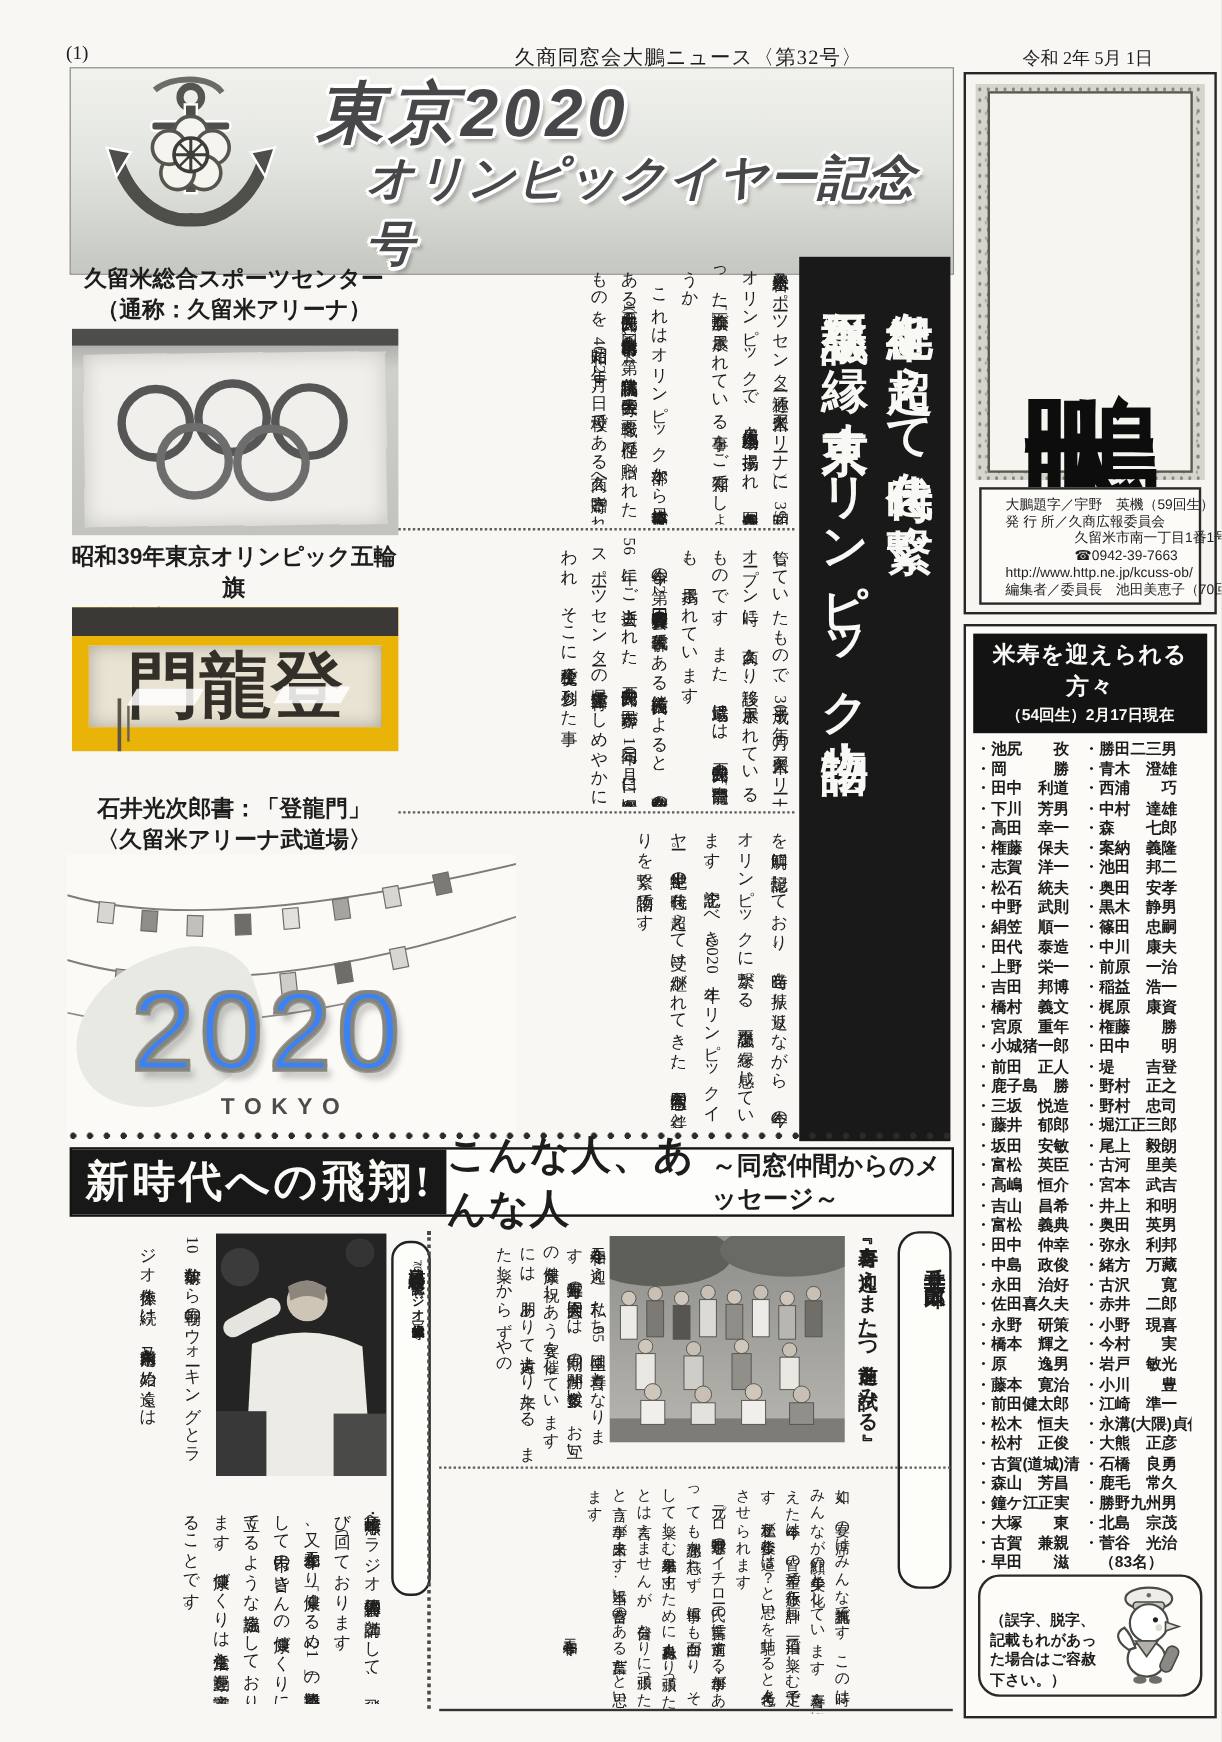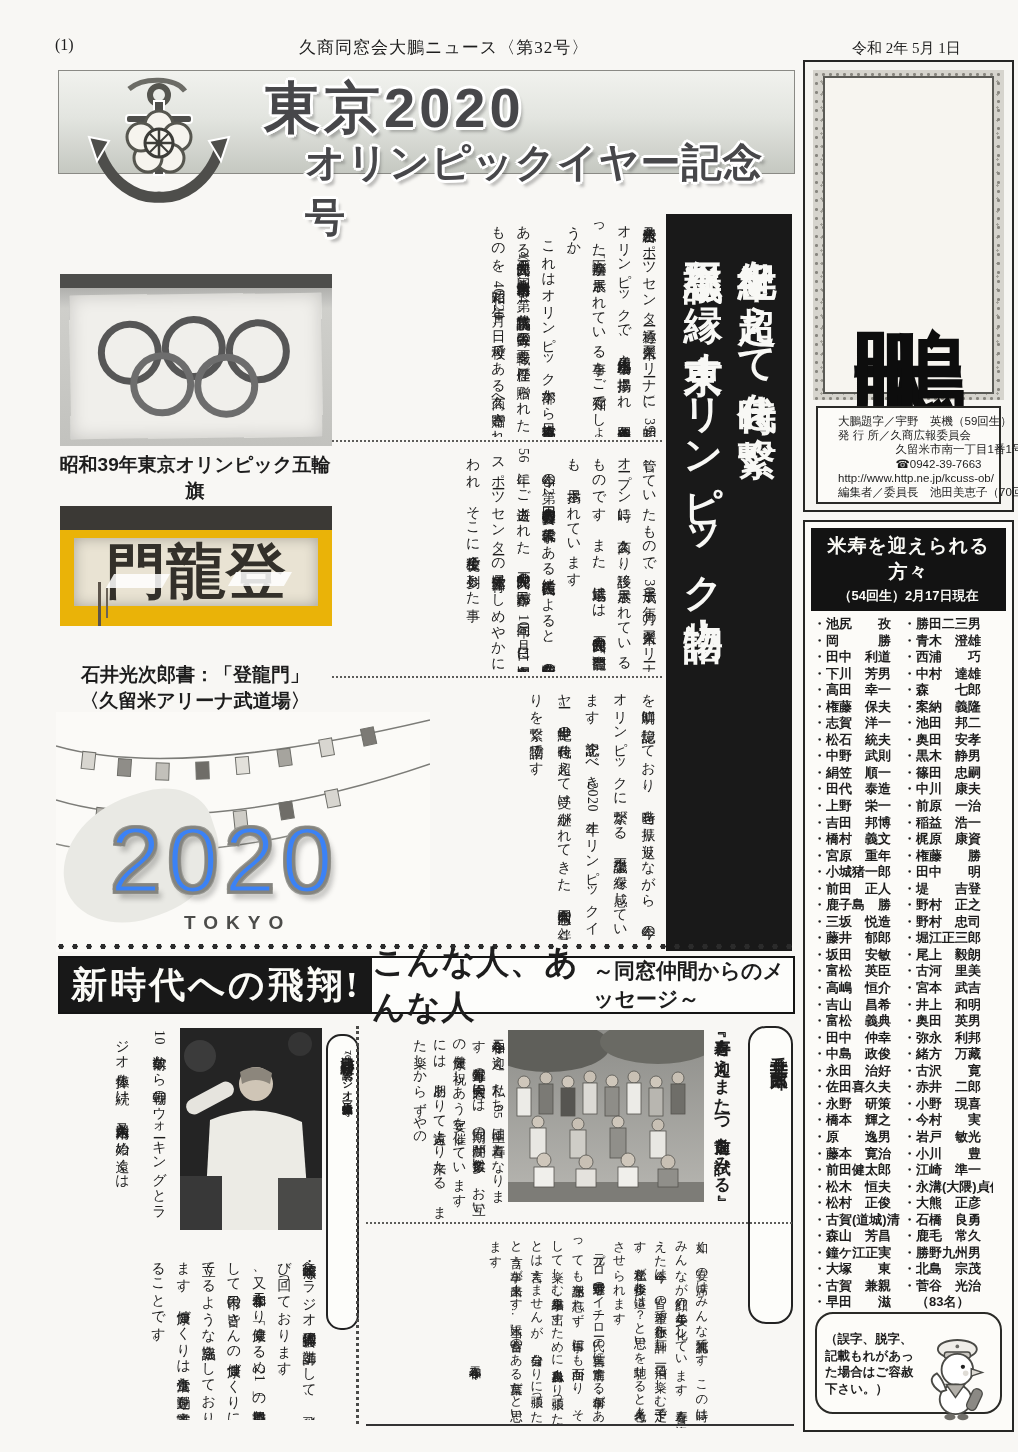--- a/index.html
+++ b/index.html
@@ -1,26 +1,26 @@
 <!DOCTYPE html>
 <html lang="ja"><head>
 <meta charset="utf-8">
 <style>
   html,body{margin:0;padding:0;background:#dcdcd8;}
   #page{position:relative;width:1018px;height:1452px;margin:0 auto;background:#f8f7f4;
         overflow:hidden;color:#1d1d1d;font-family:"Liberation Serif","DejaVu Serif",serif;}
 
   
   #hdr-num{position:absolute;left:55px;top:36px;font-size:16px;}
-  #hdr-title{position:absolute;left:299px;top:36px;width:420px;text-align:left;font-size:17px;letter-spacing:1px;}
+  #hdr-title{position:absolute;left:299px;top:36px;width:420px;text-align:right;font-size:17px;letter-spacing:1px;}
   #hdr-date{position:absolute;left:852px;top:39px;font-size:15px;}
 
   
-  #banner{position:absolute;left:58px;top:70px;width:737px;height:104px;border:1px solid #8a8a85;
-          background:linear-gradient(180deg,#f1f2ee 0%,#e3e5e0 45%,#c5c8c1 100%);box-sizing:border-box;}
+  #banner{position:absolute;left:58px;top:56px;width:737px;height:173px;border:1px solid #8a8a85;
+          background:linear-gradient(180deg,#f1f2ee 0%,#e3e5e0 45%,#c5c8c1 100%);box-sizing:border-box;font-style:italic;}
   #banner-logo{position:absolute;left:12px;top:6px;}
   .banner-txt{position:absolute;font-family:"Liberation Sans","DejaVu Sans",sans-serif;font-weight:900;color:#47474a;
       text-shadow:-3px 0 0 #fff,3px 0 0 #fff,0 -3px 0 #fff,0 3px 0 #fff,
                   -2px -2px 0 #fff,2px -2px 0 #fff,-2px 2px 0 #fff,2px 2px 0 #fff,
                   4px 5px 3px rgba(70,70,70,.35);}
   #banner-t1{left:205px;top:0px;font-size:56px;letter-spacing:4px;}
   #banner-t2{left:246px;top:64px;font-size:40px;letter-spacing:1px;}
 
   
   .cap{position:absolute;left:56px;width:278px;text-align:center;
@@ -136,21 +136,21 @@
   #sb-list{position:absolute;left:803px;top:520px;width:211px;height:912px;border:2px solid #262624;
            background:#fcfbf8;box-sizing:border-box;}
   #lst-head{margin:6px 6px 3px 6px;background:#131313;color:#fafaf6;text-align:center;padding:5px 0 6px;}
   #lst-title{font-family:"Liberation Sans",sans-serif;font-weight:800;font-size:19px;letter-spacing:1px;}
   #lst-sub{font-family:"Liberation Sans",sans-serif;font-weight:600;font-size:13px;margin-top:2px;}
   #lst-rows{padding:2px 19px 0 8px;}
   .lst-row{display:flex;}
   .lst-cell{width:50%;white-space:nowrap;overflow:hidden;
             font-family:"Liberation Sans","DejaVu Sans",sans-serif;font-weight:700;font-size:13px;line-height:16.55px;}
   #notebox{position:absolute;left:10px;right:10px;bottom:16px;height:102px;border:2px solid #2a2a27;
-           border-radius:18px;background:#fdfcf9;display:flex;align-items:flex-start;padding:17px 8px;box-sizing:border-box;}
+           border-radius:18px;background:#fdfcf9;display:flex;align-items:flex-end;padding:4px 8px;box-sizing:border-box;}
   #note-text{width:106px;font-family:"Liberation Sans",sans-serif;font-weight:600;font-size:12.5px;line-height:16.5px;}
 </style>
 </head>
 <body>
 
 <div id="page">
 
   <div id="hdr-num">(1)</div>
   <div id="hdr-title">久商同窓会大鵬ニュース〈第32号〉</div>
   <div id="hdr-date">令和 2年 5月 1日</div>
@@ -173,20 +173,24 @@
       <line x1="88" y1="52" x2="88" y2="80" stroke="#3d3d39" stroke-width="2.5"></line>
       <line x1="74" y1="66" x2="102" y2="66" stroke="#3d3d39" stroke-width="2.5"></line>
       <line x1="78" y1="56" x2="98" y2="76" stroke="#3d3d39" stroke-width="2"></line>
       <line x1="98" y1="56" x2="78" y2="76" stroke="#3d3d39" stroke-width="2"></line>
       <circle cx="88" cy="66" r="3.5" fill="#3d3d39"></circle>
     </svg>
     <div id="banner-t1" class="banner-txt">東京2020</div>
     <div id="banner-t2" class="banner-txt">オリンピックイヤー記念号</div>
   </div>
 
+  <div id="cap1" class="cap">
+    <div>久留米総合スポーツセンター</div>
+    <div>（通称：久留米アリーナ）</div>
+  </div>
 
   <div id="photo1">
     <div class="case-top"></div>
     <div class="flag">
       <div id="r1" class="ring"></div>
       <div id="r2" class="ring"></div>
       <div id="r3" class="ring"></div>
       <div id="r4" class="ring low"></div>
       <div id="r5" class="ring low"></div>
     </div>

